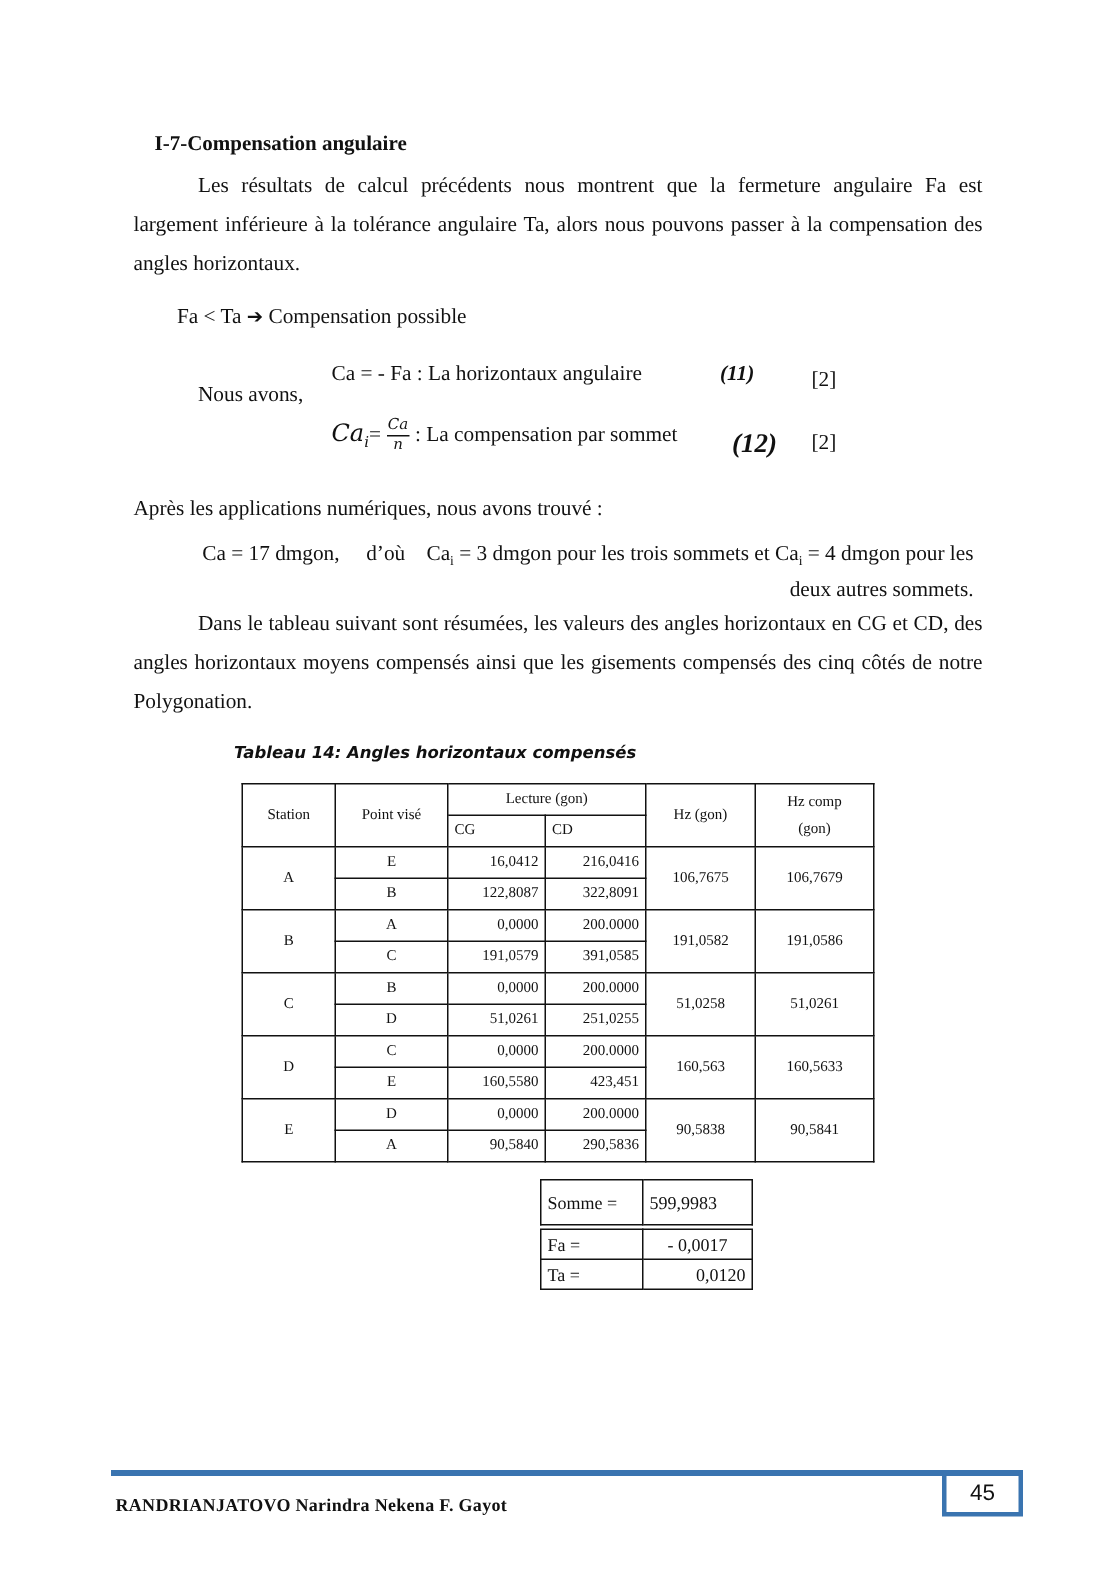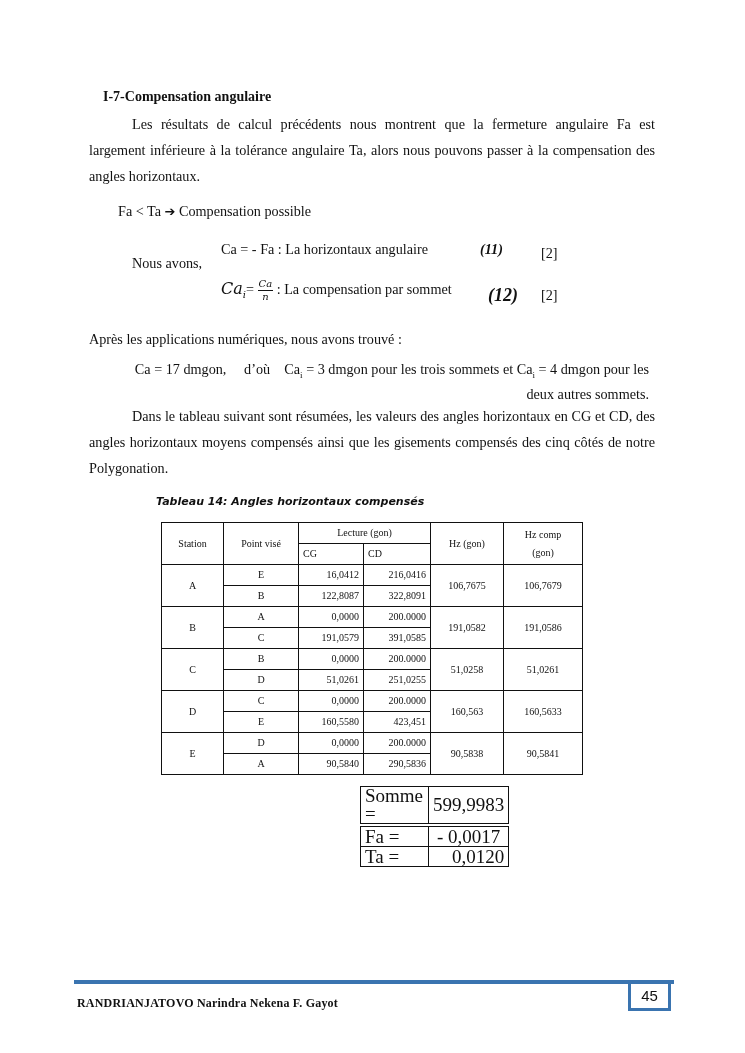--- a/index.html
+++ b/index.html
@@ -15,25 +15,25 @@
   .frac { display:inline-block; vertical-align:middle; text-align:center; font-style:italic; font-family:"DejaVu Serif", serif; font-size:10px; line-height:12px; }
   .frac .num { display:block; border-bottom:1px solid #111; padding:0 1px; }
   .frac .den { display:block; }
   .cai { font-family:"DejaVu Serif", serif; font-style:italic; font-size:16px; }
   .cai sub { font-size:10px; }
   .caption { left:156px; top:495px; font-family:"DejaVu Sans", sans-serif; font-weight:bold; font-style:italic; font-size:11px; }
   table.t { position:absolute; left:161px; top:522px; border-collapse:collapse; font-size:10px;font-family:Liberation Serif, serif; }
   table.t td { border:1px solid #111; padding:0 4px; height:20px; line-height:18px; }
   table.t .c { text-align:center; }
   table.t .r { text-align:right; }
-  table.s { position:absolute; left:360px; top:786px; border-collapse:collapse; font-size:19px; }
+  table.s { position:absolute; left:360px; top:786px; border-collapse:collapse; font-size:12px; }
   table.s td { border:1px solid #111; padding:0 4px; line-height:18px; }
   .footer-line { left:74px; top:980px; width:600px; height:4px; background:#3a74b0; }
   .footer-name { left:77px; top:996px; font-weight:bold; font-size:12px; letter-spacing:0.2px; }
-  .page-box { left:628px; top:980px; width:43px; height:31px; border:3px solid #3a74b0; border-top-width:4px; box-sizing:border-box; text-align:center; font-family:"Liberation Sans", sans-serif; font-size:15px; line-height:24px; }
+  .page-box { left:628px; top:980px; width:54px; height:31px; border:3px solid #3a74b0; border-top-width:4px; box-sizing:border-box; text-align:center; font-family:"Liberation Sans", sans-serif; font-size:15px; line-height:24px; }
 </style>
 </head>
 <body>
 
 <div class="abs heading">I-7-Compensation angulaire</div>
 
 <div class="abs para" style="top:111px;"><span class="indent"></span><span>Les résultats de calcul précédents nous montrent que la fermeture angulaire Fa est largement inférieure à la tolérance angulaire Ta, alors nous pouvons passer à la compensation des angles horizontaux.</span></div>
 
 <div class="abs line" style="left:118px; top:203px;">
   <span>Fa &lt; Ta</span>

